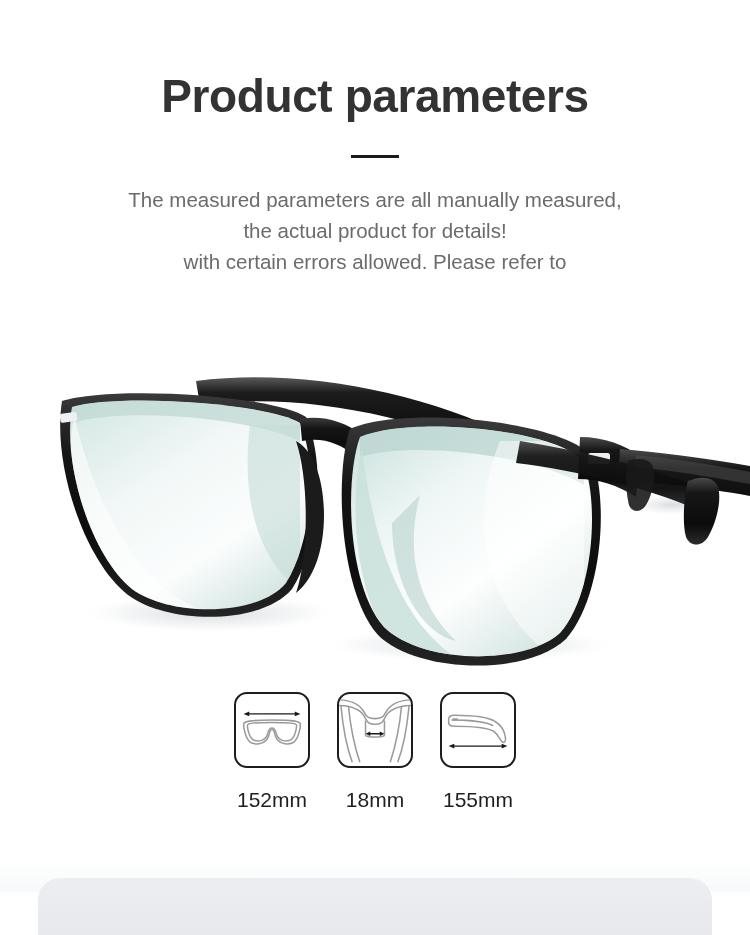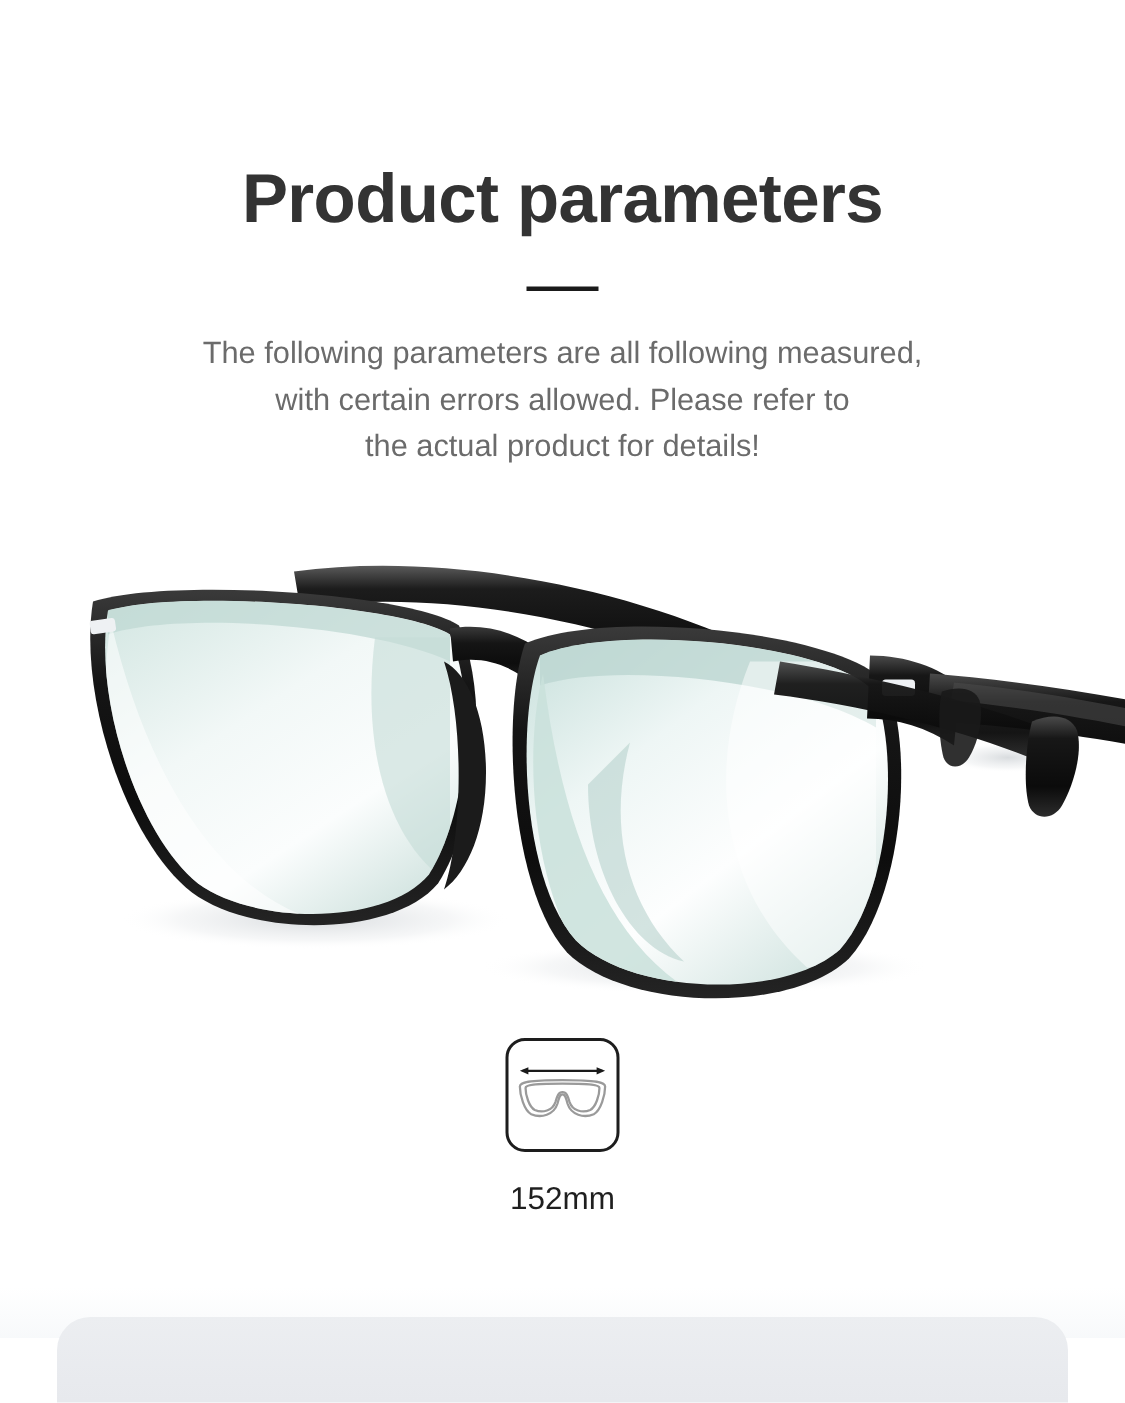--- a/index.html
+++ b/index.html
@@ -18,21 +18,21 @@
 
   
   .header {
     position: absolute;
     top: 0; left: 0;
     width: 750px;
     text-align: center;
   }
   .page-title {
     margin: 0;
-    padding-top: 108px;
+    padding-top: 72px;
     font-size: 46px;
     font-weight: bold;
     letter-spacing: -0.4px;
     color: #333333;
     line-height: 1.08;
   }
   .title-divider {
     width: 48px;
     height: 3px;
     background: #1a1a1a;
@@ -116,23 +116,23 @@
 </style>
 </head>
 <body>
 
 <div class="header">
   <h1 class="page-title">Product parameters</h1>
 
   <div class="title-divider"></div>
 
   <div class="subtitle">
-    <span class="line">The following parameters are all following measured,</span>
+    <span class="line">The measured parameters are all manually measured,</span>
+    <span class="line">the actual product for details!</span>
     <span class="line">with certain errors allowed. Please refer to</span>
-    <span class="line">the actual product for details!</span>
   </div>
 </div>
 
 <div class="product-photo">
   <svg viewBox="0 0 750 330" xmlns="http://www.w3.org/2000/svg" aria-hidden="true">
     <defs>
       <linearGradient id="frameGloss" x1="0" y1="0" x2="0" y2="1">
         <stop offset="0%" stop-color="#3a3a3a"></stop>
         <stop offset="28%" stop-color="#151515"></stop>
         <stop offset="62%" stop-color="#0d0d0d"></stop>
@@ -245,18 +245,62 @@
         </g>
         <polygon points="8,21 14,18.4 14,23.6" fill="#1a1a1a"></polygon>
         <polygon points="68,21 62,18.4 62,23.6" fill="#1a1a1a"></polygon>
       </svg>
     </div>
     <div class="spec-label">152mm</div>
   </div>
 
 
 
-
+  <div class="spec-item">
+    <div class="spec-icon">
+      <svg viewBox="0 0 76 76" xmlns="http://www.w3.org/2000/svg" aria-hidden="true">
+        <g fill="none" stroke="#9a9a9a" stroke-width="1.6">
+          <path d="M-2,6 C10,6 22,10 27,20 C29,24 31,26 38,26
+                   C45,26 47,24 49,20 C54,10 66,6 78,6"></path>
+          <path d="M-2,12 C12,12 24,16 28,26 C30,30 32,32 38,32
+                   C44,32 46,30 48,26 C52,16 64,12 78,12"></path>
+          <path d="M2,12 C4,34 8,56 14,72"></path>
+          <path d="M10,13 C12,34 16,54 22,72"></path>
+          <path d="M74,12 C72,34 68,56 62,72"></path>
+          <path d="M66,13 C64,34 60,54 54,72"></path>
+          <path d="M28,28 L28,44 M48,28 L48,44"></path>
+          <path d="M28,44 C32,46 44,46 48,44"></path>
+        </g>
+        <g stroke="#1a1a1a" stroke-width="1.5">
+          <line x1="31" y1="42" x2="45" y2="42"></line>
+        </g>
+        <polygon points="28,42 33,39.6 33,44.4" fill="#1a1a1a"></polygon>
+        <polygon points="48,42 43,39.6 43,44.4" fill="#1a1a1a"></polygon>
+      </svg>
+    </div>
+    <div class="spec-label">18mm</div>
+  </div>
+
+  <div class="spec-item">
+    <div class="spec-icon">
+      <svg viewBox="0 0 76 76" xmlns="http://www.w3.org/2000/svg" aria-hidden="true">
+        <g fill="none" stroke="#9a9a9a" stroke-width="1.6">
+          <path d="M7,27 C7,24 9,22.5 13,22.5 C28,22.5 48,24 56,29
+                   C62,32.5 66,39 67,46 C67.6,50 65.5,52 63.5,50.5
+                   C61.5,49 60,44 56,40.5 C50,35.5 28,34 13,34
+                   C9,34 7,32.5 7,30 Z"></path>
+          <path d="M10,27.5 C24,27.5 46,29 54,33.5"></path>
+        </g>
+        <rect x="11" y="25.5" width="6" height="2.6" rx="1" fill="#9a9a9a"></rect>
+        <g stroke="#1a1a1a" stroke-width="1.5">
+          <line x1="10" y1="55" x2="66" y2="55"></line>
+        </g>
+        <polygon points="7,55 13,52.4 13,57.6" fill="#1a1a1a"></polygon>
+        <polygon points="69,55 63,52.4 63,57.6" fill="#1a1a1a"></polygon>
+      </svg>
+    </div>
+    <div class="spec-label">155mm</div>
+  </div>
 
 </div>
 
 <div class="bottom-panel-glow"></div>
 <div class="bottom-panel"></div>
 
 </body></html>

